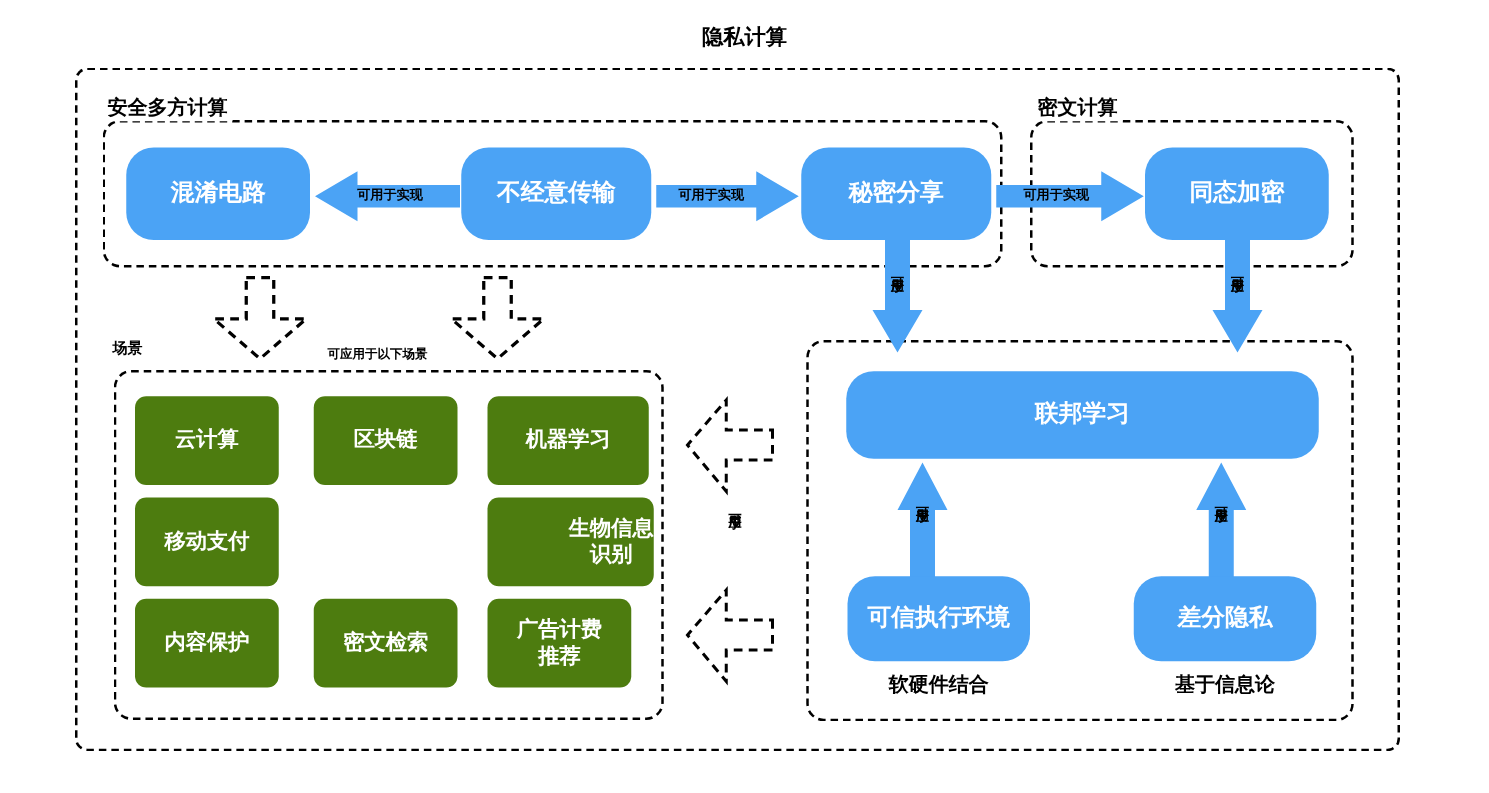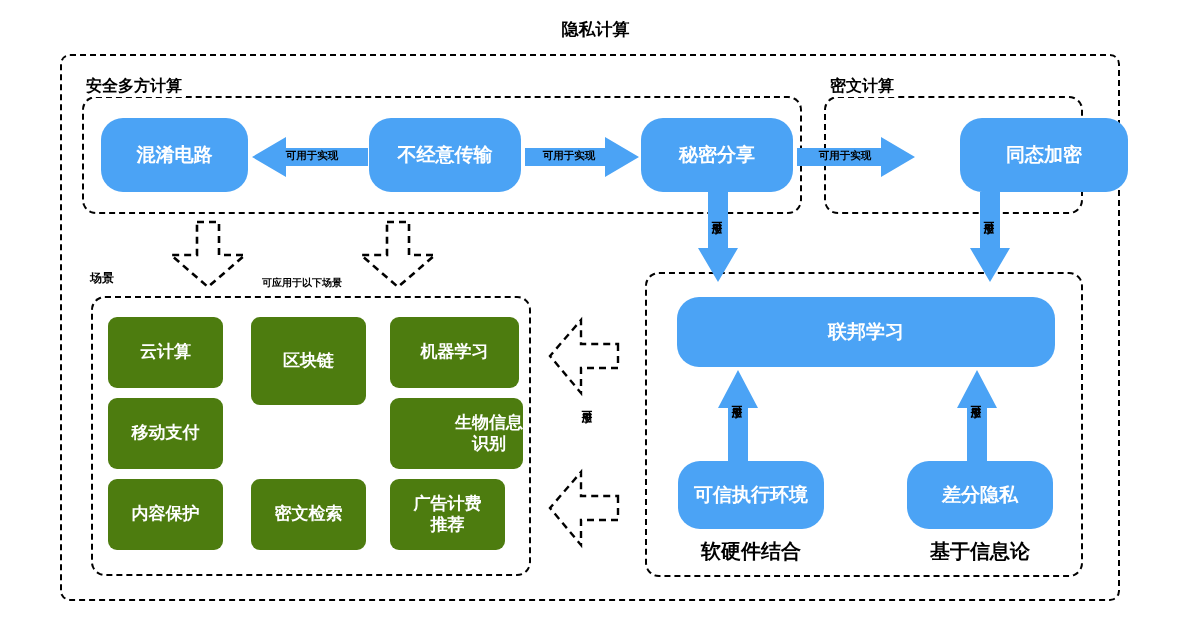--- a/index.html
+++ b/index.html
@@ -32,21 +32,21 @@
   .group-label {
     font-size: 16px;
     font-weight: bold;
     color: #000000;
     white-space: nowrap;
     background: #ffffff;
     padding: 0 4px;
     z-index: 6;
   }
   .caption {
-    font-size: 20px;
+    font-size: 16px;
     font-weight: bold;
     color: #000000;
     text-align: center;
     white-space: nowrap;
   }
   .mini-note {
     font-size: 10px;
     font-weight: bold;
     color: #000000;
     white-space: nowrap;
@@ -140,21 +140,21 @@
   </div>
 
   <div class="abs dashed-box" style="left:824px; top:96px; width:259px; height:118px;"></div>
   <div class="abs group-label" style="left:826px; top:76px;">密文计算</div>
 
   <svg class="arrow-h" style="left:797px; top:135px;" width="118" height="44" viewBox="0 0 118 44">
     <path d="M118,22 L84,2 L84,13 L0,13 L0,31 L84,31 L84,42 Z" fill="#4ba3f5"></path>
   </svg>
   <div class="abs arrow-label-h" style="left:805px; top:149px; width:80px;">可用于实现</div>
 
-  <div class="abs node node-blue" style="left:916px; top:118px; width:168px; height:74px;margin-left:44px;">
+  <div class="abs node node-blue" style="left:916px; top:118px; width:147px; height:74px;">
     <span>同态加密</span>
   </div>
 
   <svg class="arrow-h" style="left:697px; top:192px;" width="42" height="90" viewBox="0 0 42 90">
     <path d="M21,90 L1,56 L11,56 L11,0 L31,0 L31,56 L41,56 Z" fill="#4ba3f5"></path>
   </svg>
   <div class="abs arrow-label-v" style="left:712px; top:213px;">可应用于</div>
 
   <svg class="arrow-h" style="left:969px; top:192px;" width="42" height="90" viewBox="0 0 42 90">
     <path d="M21,90 L1,56 L11,56 L11,0 L31,0 L31,56 L41,56 Z" fill="#4ba3f5"></path>
@@ -171,21 +171,21 @@
     <path d="M29,0 L51,0 L51,33 L77,33 L40,65 L3,33 L29,33 Z" fill="none" stroke="#000000" stroke-width="2.6" stroke-dasharray="7,5"></path>
   </svg>
 
   <div class="abs mini-note" style="left:262px; top:276px;">可应用于以下场景</div>
 
   <div class="abs dashed-box" style="left:91px; top:296px; width:440px; height:280px;"></div>
 
   <div class="abs node node-gray" style="left:108px; top:317px; width:115px; height:71px;">
     <span>云计算</span>
   </div>
-  <div class="abs node node-gray" style="left:251px; top:317px; width:115px; height:88px;">
+  <div class="abs node node-gray" style="left:251px; top:317px; width:115px; height:71px;">
     <span>区块链</span>
   </div>
   <div class="abs node node-gray" style="left:390px; top:317px; width:129px; height:71px;">
     <span>机器学习</span>
   </div>
 
   <div class="abs node node-gray" style="left:108px; top:398px; width:115px; height:71px;">
     <span>移动支付</span>
   </div>
   <div class="abs node node-gray" style="left:390px; top:398px; width:133px; height:71px; white-space:pre-line;justify-content:flex-end;">

